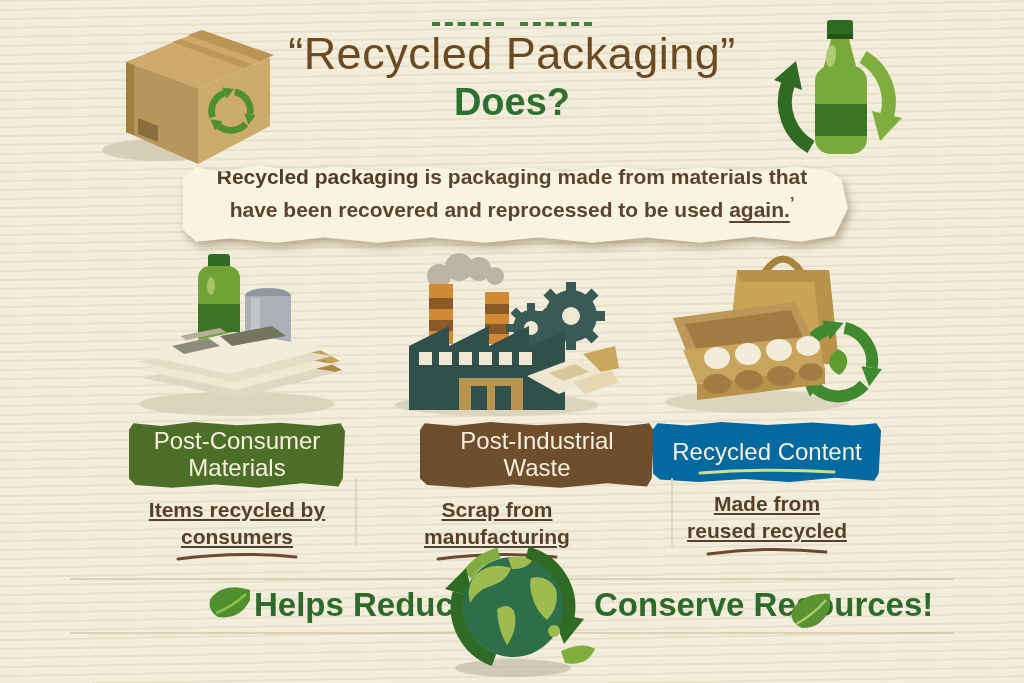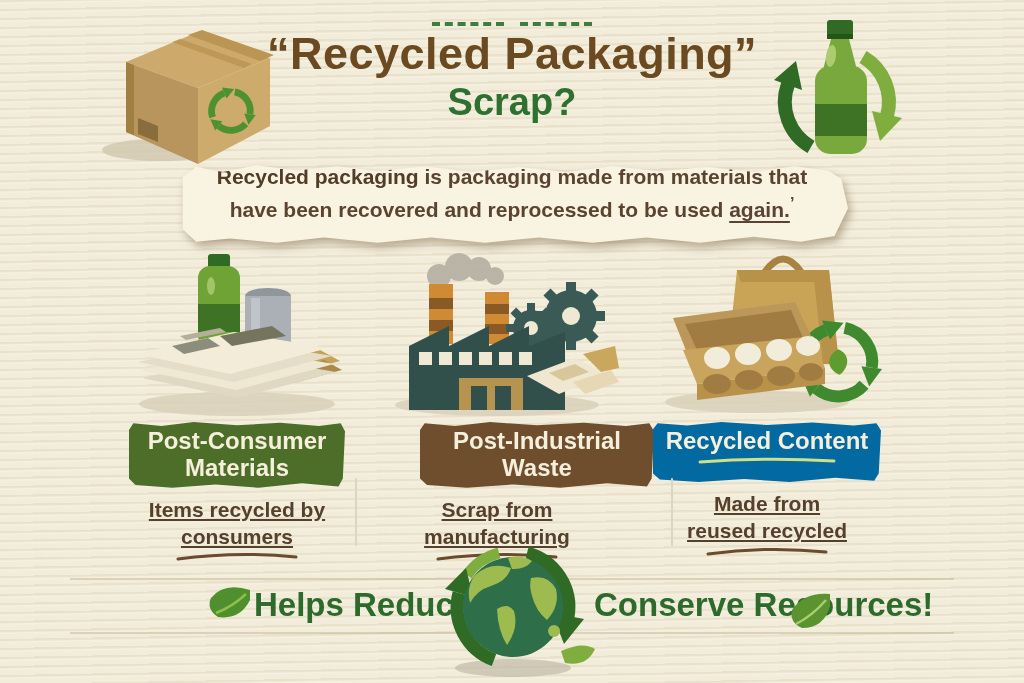--- a/index.html
+++ b/index.html
@@ -15,21 +15,21 @@
         rgba(193,174,132,0.18) 0px, rgba(193,174,132,0.18) 1.5px,
         rgba(252,248,236,0.35) 3px, rgba(242,236,218,0) 5px, rgba(242,236,218,0) 9px);
   }
   .layer { position:absolute; z-index:1; }
 
   
   .title-block { left:0; right:0; top:22px; text-align:center; }
   .title-line1 { display:flex; align-items:center; justify-content:center; gap:16px;
     color:#2d7030; font-size:38px; font-weight:bold; letter-spacing:0.5px; }
   .dash-orn { width:72px; border-top:4px dashed #2d7030; opacity:0.9; }
-  .title-line2 { color:#6b4a22; font-size:45px; font-weight:bold; margin-top:2px; letter-spacing:0.5px; }
+  .title-line2 { color:#6b4a22; font-size:45px; font-weight:normal; margin-top:2px; letter-spacing:0.5px; }
   .title-line3 { color:#2d7030; font-size:38px; font-weight:bold; margin-top:1px; }
 
   .illus { position:absolute; z-index:1; }
 
   
   .torn-wrap { left:176px; top:162px; width:672px; height:84px;
     filter:drop-shadow(3px 5px 4px rgba(110,88,55,0.45)); }
   .torn-paper { width:100%; height:100%; background:#f9f3e1;
     clip-path:polygon(1% 18%, 3% 6%, 7% 12%, 12% 4%, 18% 10%, 24% 5%, 30% 11%, 37% 5%,
       44% 12%, 51% 6%, 58% 12%, 65% 5%, 72% 11%, 79% 6%, 86% 12%, 92% 5%, 97% 10%,
@@ -40,22 +40,22 @@
     font-weight:600; line-height:1.45; }
   .definition-text b { font-weight:bold; color:#513c28; }
   .def-emph { font-weight:bold; text-decoration:underline; text-underline-offset:4px; }
   .def-mark { font-size:16px; vertical-align:super; color:#5a4430; }
 
   
   .column { position:absolute; z-index:1; top:250px; width:250px; text-align:center; }
   .col-1 { left:112px; } .col-2 { left:372px; } .col-3 { left:642px; }
   .col-illus { height:168px; display:flex; align-items:flex-end; justify-content:center; }
   .cat-banner { margin:4px auto 0; display:flex; flex-direction:column; align-items:center;
-    justify-content:flex-start; min-height:60px; padding:6px 10px;
-    color:#f5efdb; font-size:24px; font-weight:bold; line-height:1.12;
+    justify-content:flex-end; min-height:60px; padding:6px 10px;
+    color:#f5efdb; font-size:24px; font-weight:normal; line-height:1.12;
     clip-path:polygon(0% 12%, 2% 2%, 15% 6%, 30% 0%, 50% 5%, 70% 1%, 88% 6%, 98% 2%,
       100% 14%, 99% 86%, 97% 98%, 80% 93%, 60% 100%, 40% 95%, 20% 100%, 3% 96%, 0% 86%); }
   .banner-pc { width:216px; background:#4d6e28; }
   .banner-pi { width:234px; background:#6e4e2c;margin-left:48px; }
   .banner-rc { width:228px; background:#0369a1; }
   .banner-swoosh { margin-top:2px; }
   .caption { margin-top:8px; color:#55402c; font-size:21px; font-weight:600; line-height:1.3;text-decoration:underline; }
   .caption-swoosh { display:block; margin:0 auto; }
   .divider { position:absolute; z-index:1; width:2px; height:68px; top:478px;
     background:#dcd5c2; border-radius:1px; }
@@ -100,21 +100,21 @@
       </g>
     </g>
   </svg>
 
   <div class="layer title-block">
     <div class="title-line1">
       <span class="dash-orn"></span>
       <span class="dash-orn"></span>
     </div>
     <div class="title-line2">“Recycled Packaging”</div>
-    <div class="title-line3">Scrap?</div>
+    <div class="title-line3">Does?</div>
   </div>
 
   <svg class="illus" style="left:747px; top:14px;" width="176" height="152" viewBox="0 0 176 152">
     <g>
       <path d="M64,133 A52,52 0 0 1 41,70" fill="none" stroke="#2f6b24" stroke-width="14"></path>
       <polygon points="49,47 27,66 55,76" fill="#2f6b24"></polygon>
       <path d="M116,43 A52,52 0 0 1 140,102" fill="none" stroke="#7fae3f" stroke-width="14"></path>
       <polygon points="133,127 155,104 125,97" fill="#7fae3f"></polygon>
     </g>
     <rect x="80" y="6" width="26" height="16" rx="3" fill="#2f6b24"></rect>

